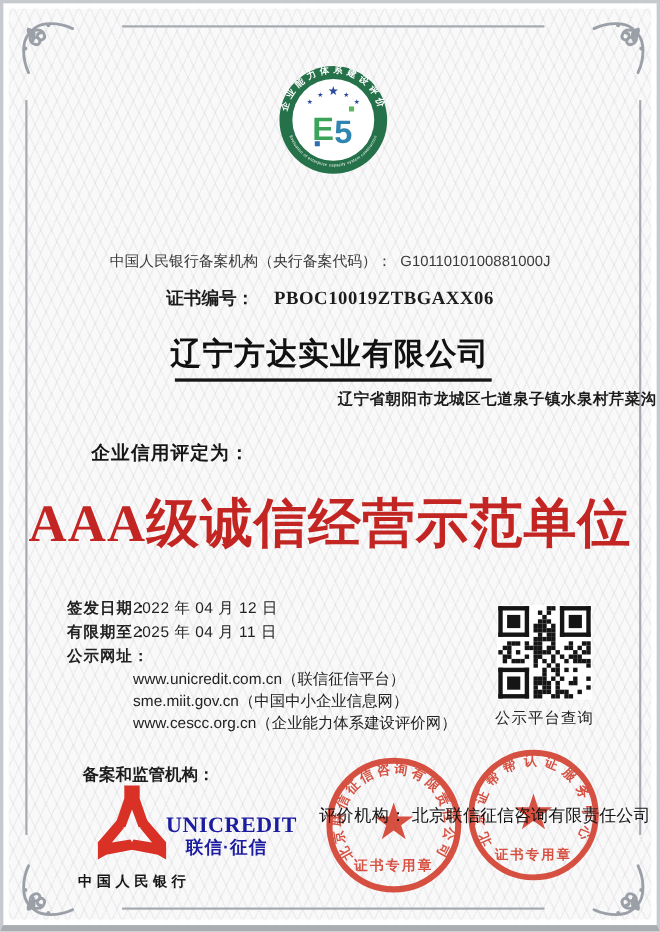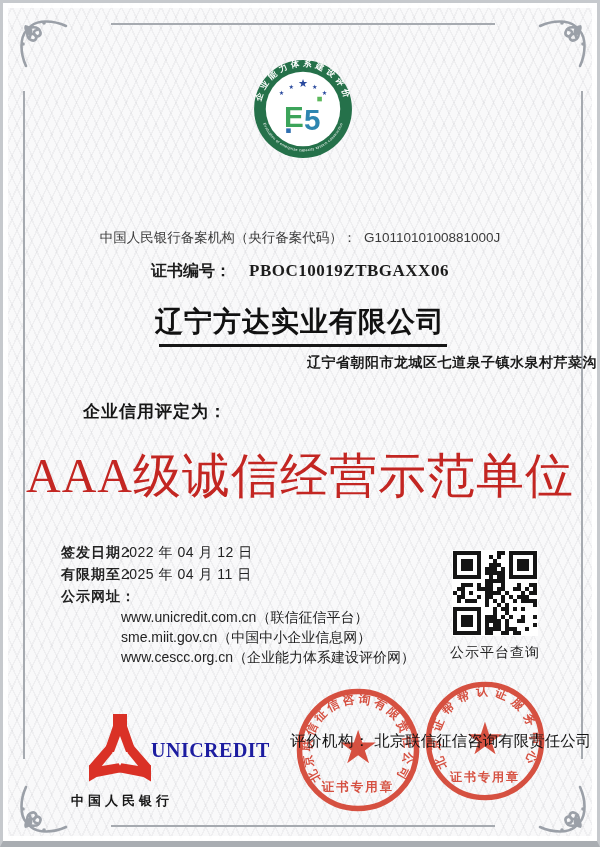--- a/index.html
+++ b/index.html
@@ -23,21 +23,21 @@
   .orn-br{transform:scale(-1,-1);}
   
   .title{left:0;width:100%;top:168px;font-size:45px;font-weight:bold;color:#b5945a;letter-spacing:2px;font-family:"Liberation Sans",sans-serif;}
   .subtitle{left:0;width:100%;top:226px;font-size:13.5px;color:#3a3a3a;}
   .certno{left:0;width:100%;top:258px;font-size:16px;font-weight:bold;color:#1c1c1c;font-family:"Liberation Serif",serif;}
   .certno .num{font-size:17px;margin-left:14px;letter-spacing:0.5px;}
   .company{left:0;width:100%;top:300px;font-size:28px;font-weight:bold;color:#111;font-family:"Liberation Serif",serif;letter-spacing:1px;}
   .company-underline{left:156px;top:341px;width:288px;height:3px;background:#161616;}
   .address{left:0;width:100%;top:351px;font-size:14px;font-weight:bold;color:#1b1b1b;font-family:"Liberation Serif",serif;letter-spacing:0.5px;text-align:right;}
   .rating-intro{left:80px;top:397px;font-size:17px;font-weight:bold;color:#161616;font-family:"Liberation Serif",serif;letter-spacing:1px;}
-  .grade{left:0;width:100%;top:441px;font-size:48px;font-weight:normal;color:#c32622;font-family:"Liberation Serif",serif;letter-spacing:1px;}
+  .grade{left:0;width:100%;top:441px;font-size:48px;font-weight:bold;color:#c32622;font-family:"Liberation Serif",serif;letter-spacing:1px;}
   
   .drow{left:58px;font-size:14px;color:#222;}
   .drow .lbl{font-weight:bold;letter-spacing:1px;}
   .drow .val{position:absolute;left:60px;white-space:nowrap;letter-spacing:0.5px;}
   .site{left:118px;font-size:14px;color:#222;white-space:nowrap;}
   
   .qr-box{left:449px;top:547px;width:86px;height:86px;background:#fff;}
   .qr-caption{left:429px;top:641px;width:126px;font-size:14px;color:#222;letter-spacing:1px;}
   
   .filing{left:72px;top:692px;font-size:15px;font-weight:bold;color:#1d1d1d;font-family:"Liberation Serif",serif;}
@@ -304,34 +304,36 @@
         <rect x="64" y="8" width="12" height="12" fill="#151515"></rect>
         <rect x="0" y="56" width="28" height="4" fill="#151515"></rect>
         <rect x="0" y="80" width="28" height="4" fill="#151515"></rect>
         <rect x="0" y="56" width="4" height="28" fill="#151515"></rect>
         <rect x="24" y="56" width="4" height="28" fill="#151515"></rect>
         <rect x="8" y="64" width="12" height="12" fill="#151515"></rect>
       </svg>
   </div>
   <div class="abs center qr-caption">公示平台查询</div>
 
+  <div class="abs filing">备案和监管机构：</div>
 
   <svg class="abs pbc-logo" width="62" height="72" viewBox="0 0 62 72">
     <defs>
       <path id="person" d="M -7,-24 L 7,-24 L 7,-12 L 16,14 L 6,14 L 0,-2 L -6,14 L -16,14 L -7,-12 Z"></path>
     </defs>
     <g fill="#da3126">
       <use href="#person" transform="translate(31,25)"></use>
       <use href="#person" transform="translate(14.5,52) rotate(-120)"></use>
       <use href="#person" transform="translate(47.5,52) rotate(120)"></use>
     </g>
   </svg>
   <div class="abs center pbc-name">中国人民银行</div>
 
   <div class="abs center uc-en">UNICREDIT</div>
+  <div class="abs center uc-cn">联信·征信</div>
 
   <svg class="abs seal seal-left" width="126" height="126" viewBox="0 0 126 126">
     <circle cx="63" cy="63" r="58.5" fill="none" stroke="#d23a28" stroke-width="5.5"></circle>
     <defs>
         <path id="sealArcL" d="M22.3,86.5 A47,47 0 1 1 103.7,86.5"></path>
       </defs>
     <text font-size="12" font-weight="bold" fill="#d23a28" letter-spacing="3">
       <textPath href="#sealArcL" startOffset="50%" text-anchor="middle">北京联信征信咨询有限责任公司</textPath>
     </text>
     <text x="63" y="76" text-anchor="middle" font-size="46" fill="#d23a28">★</text>

